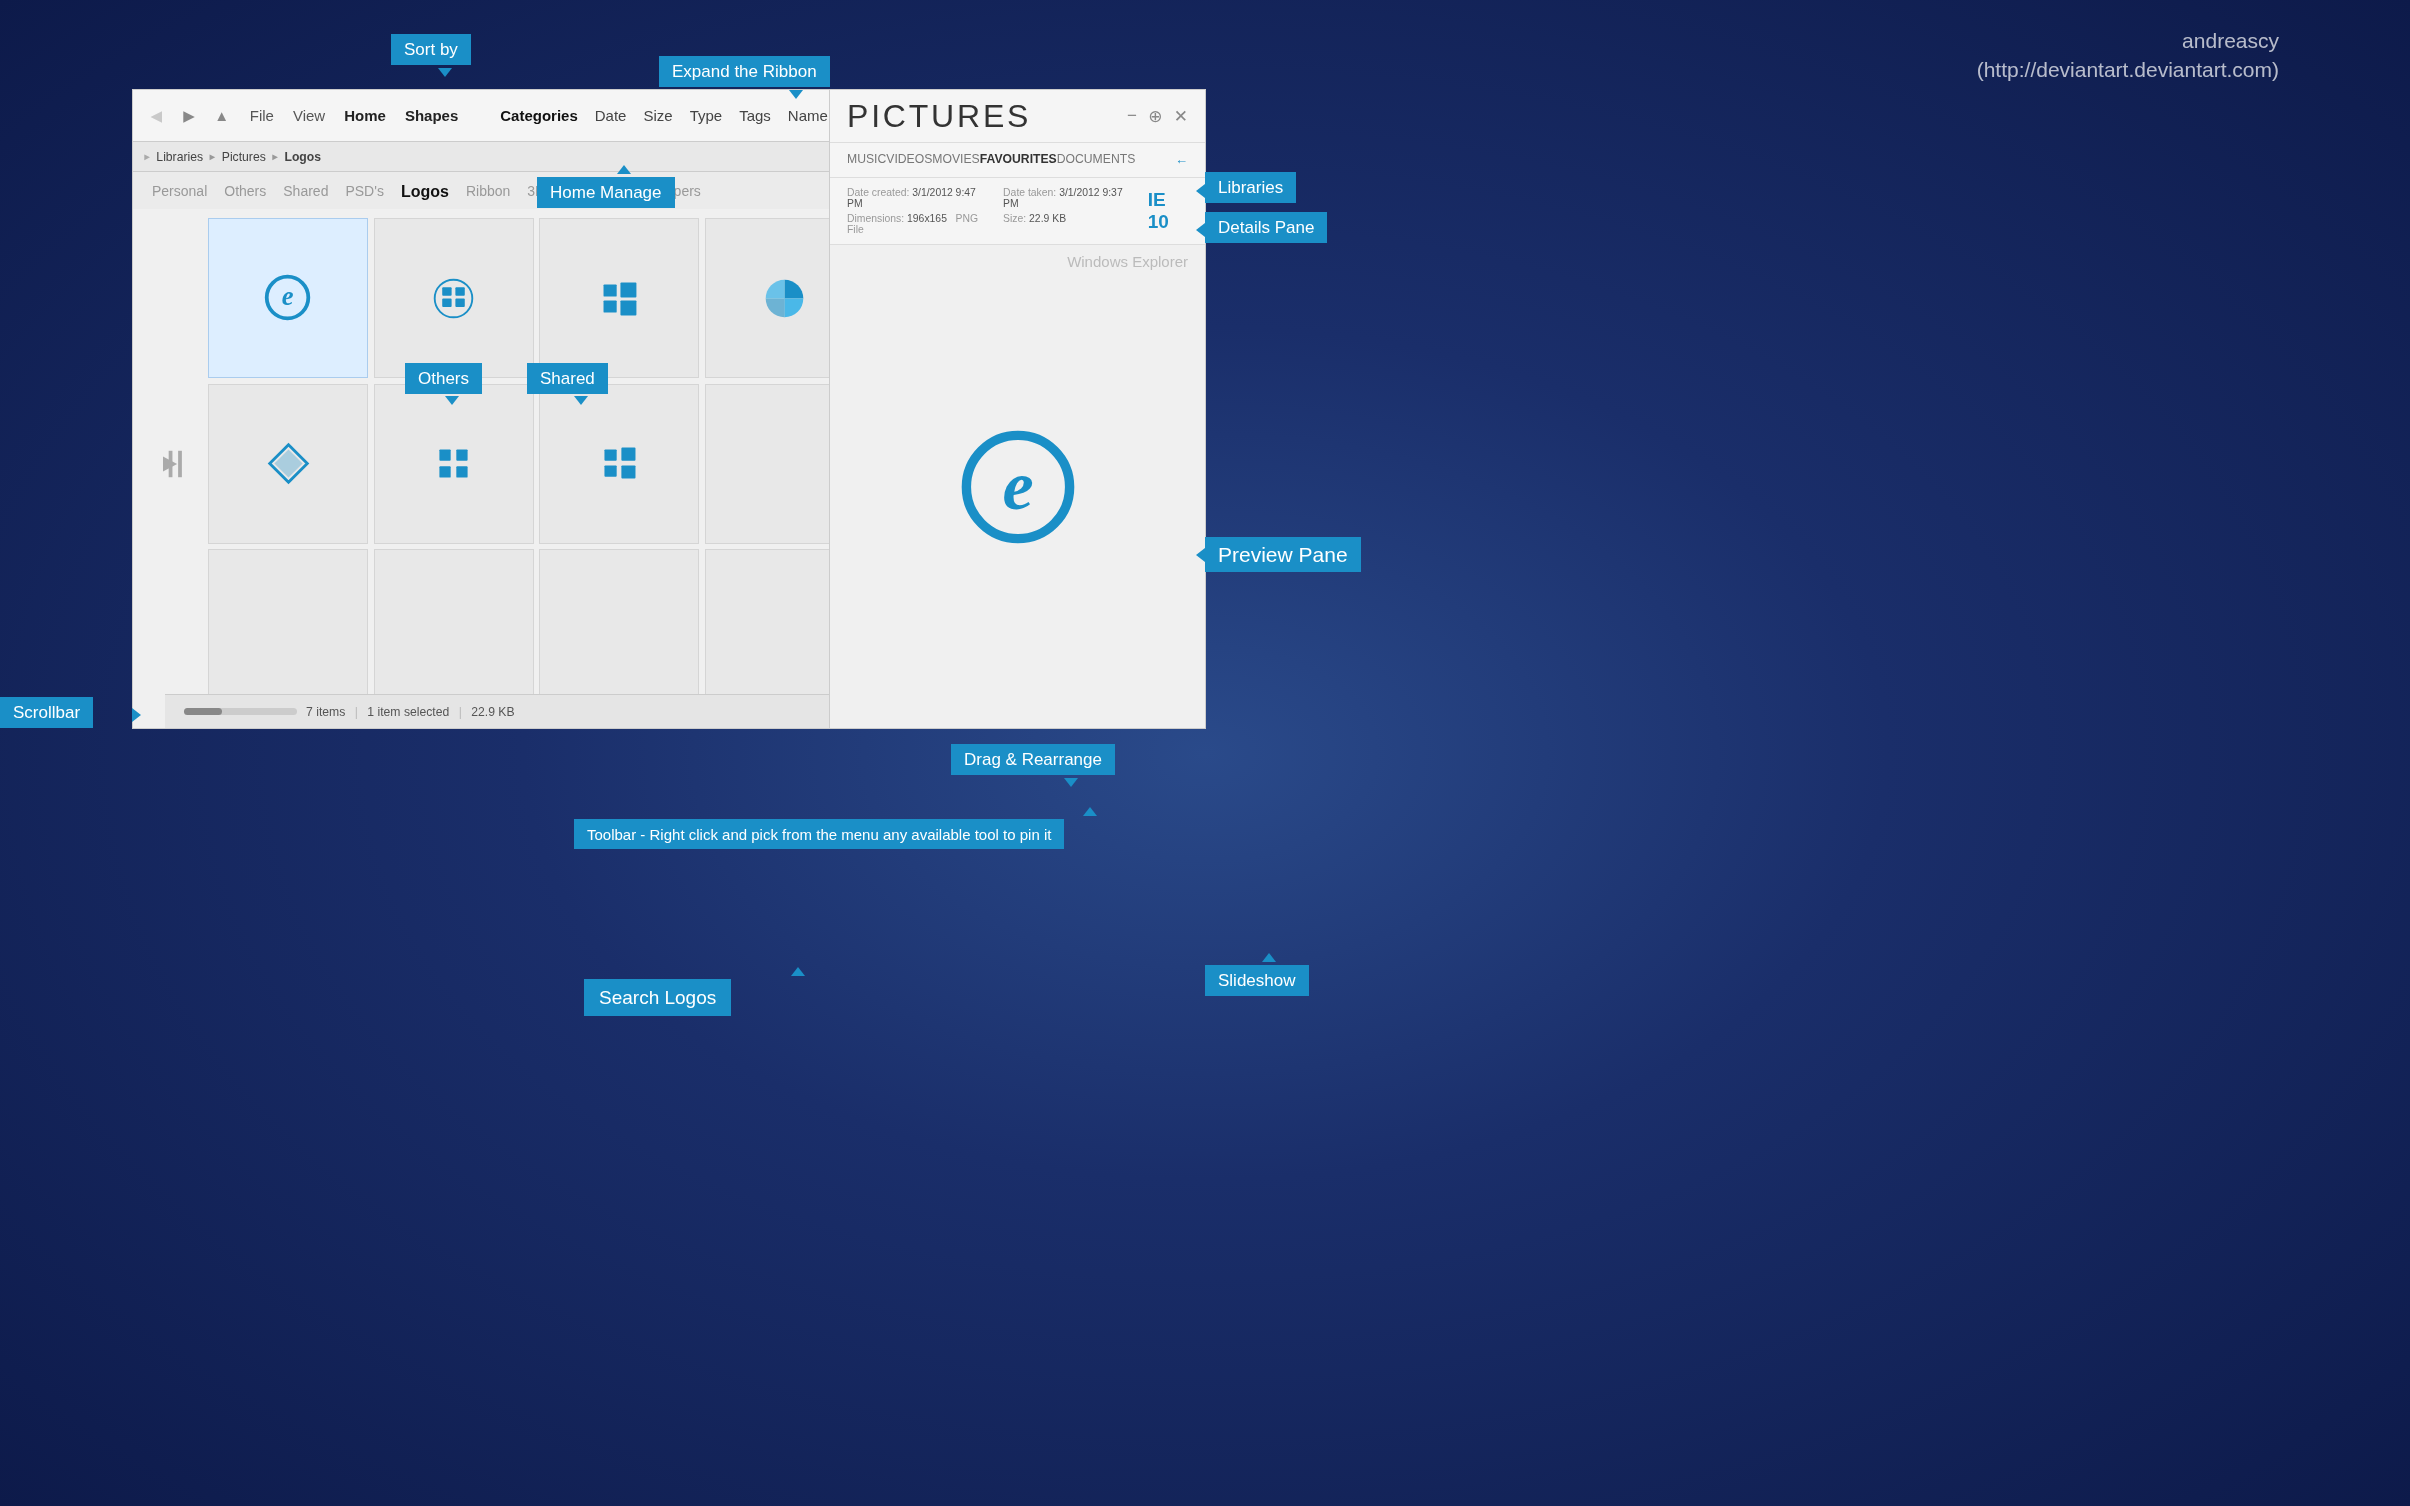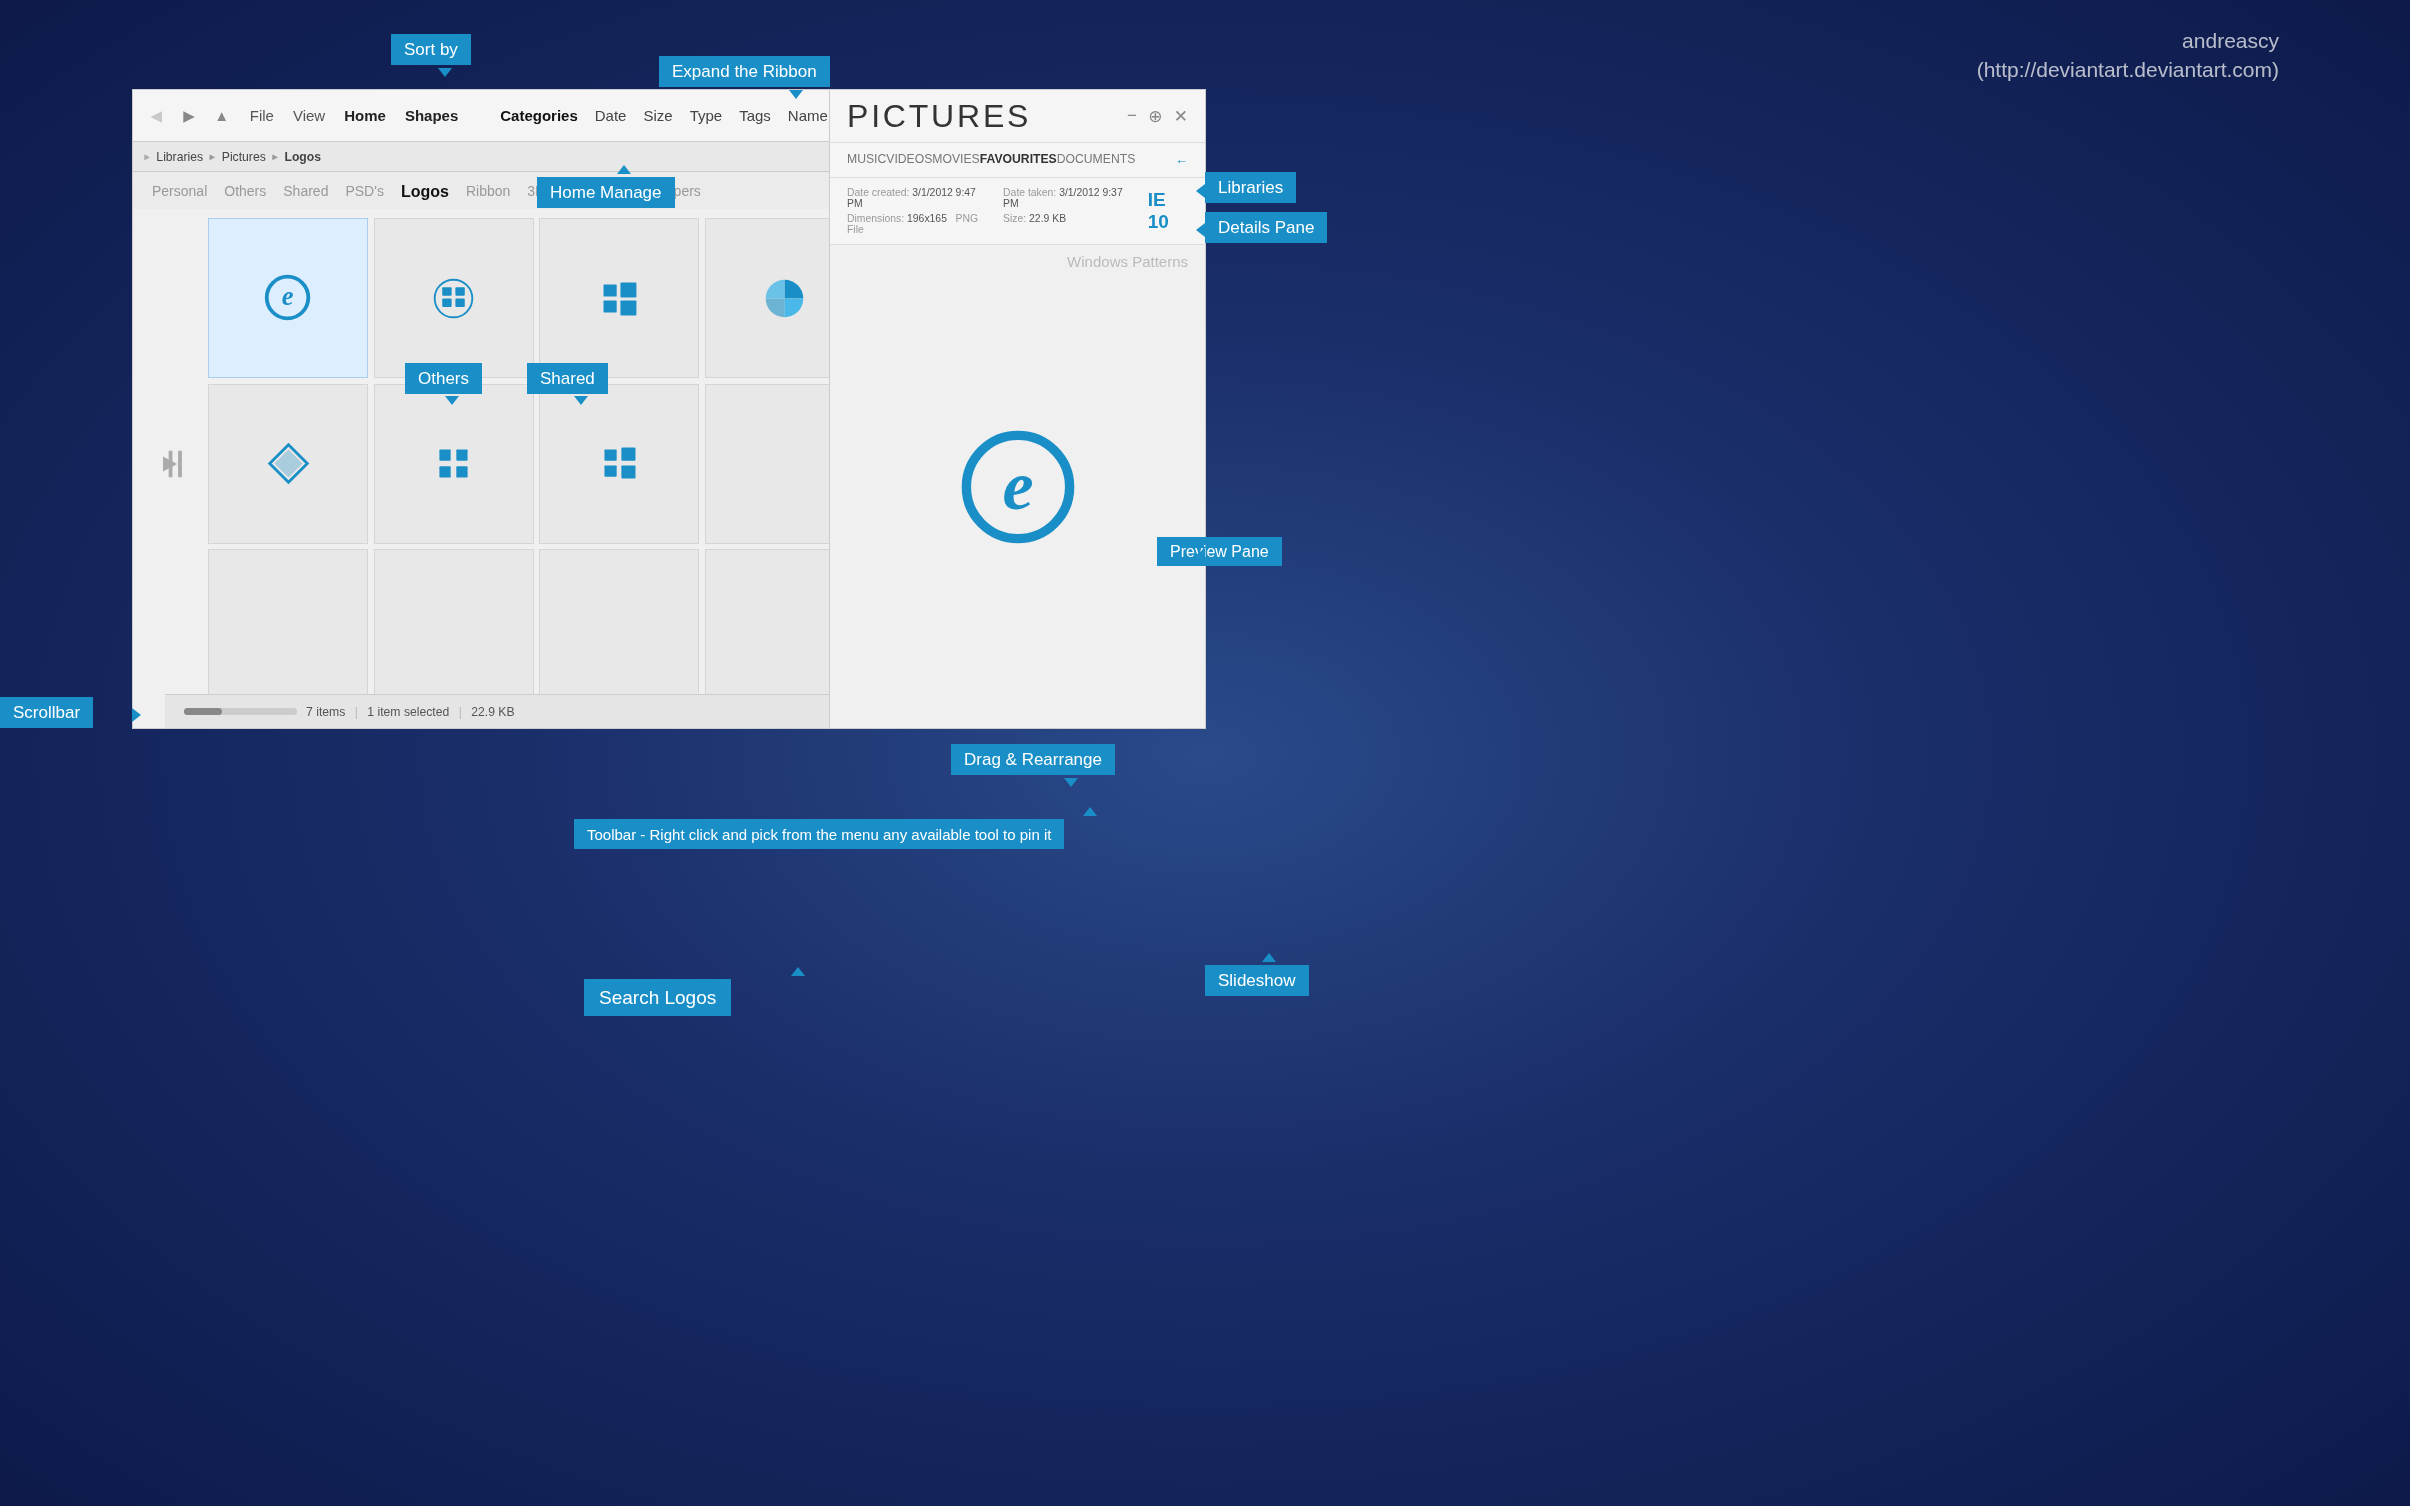--- a/index.html
+++ b/index.html
@@ -563,21 +563,21 @@
       <span style="font-size:10.4px; color:#999;">Date created: <span style="color:#555;">3/1/2012  9:47 PM</span></span>
       <span style="font-size:10.4px; color:#999;">Dimensions: <span style="color:#555;">196x165</span> &nbsp; <span>PNG File</span></span>
     </div>
     <div class="detail-col">
       <span style="font-size:10.4px; color:#999;">Date taken: <span style="color:#555;">3/1/2012  9:37 PM</span></span>
       <span style="font-size:10.4px; color:#999;">Size: <span style="color:#555;">22.9 KB</span></span>
     </div>
     <div class="detail-name">IE 10</div>
   </div>
   <div style="position:relative;">
-    <div class="windows-explorer-text">Windows Patterns</div>
+    <div class="windows-explorer-text">Windows Explorer</div>
   </div>
   <div class="preview-logo-area">
     <svg width="122" height="122" viewBox="0 0 130 130">
       <circle cx="65" cy="65" r="55" fill="none" stroke="#1a8fc7" stroke-width="10"></circle>
       <text x="65" y="88" text-anchor="middle" font-size="75" font-weight="bold" fill="#1a8fc7" font-family="serif" font-style="italic">e</text>
     </svg>
   </div>
 </div>
 
 <div class="tooltip" style="position:absolute; top:34px; left:391px;">
@@ -613,21 +613,21 @@
 <div class="tooltip" style="position:absolute; top:172px; left:1205px; font-size:17px;">
   <span>Libraries</span>
 </div>
 <div class="tooltip-arrow arr-left" style="position:absolute; top:184px; left:1196px;"></div>
 
 <div class="tooltip" style="position:absolute; top:212px; left:1205px; font-size:17px;">
   <span>Details Pane</span>
 </div>
 <div class="tooltip-arrow arr-left" style="position:absolute; top:223px; left:1196px;"></div>
 
-<div class="tooltip" style="position:absolute; top:537px; left:1157px; font-size:16px;">
+<div class="tooltip" style="position:absolute; top:537px; left:1205px; font-size:21px;">
   <span>Preview Pane</span>
 </div>
 <div class="tooltip-arrow arr-left" style="position:absolute; top:548px; left:1196px;"></div>
 
 <div class="tooltip" style="position:absolute; top:697px; left:0px; font-size:17px;">
   <span>Scrollbar</span>
 </div>
 <div class="tooltip-arrow arr-right" style="position:absolute; top:708px; left:132px;"></div>
 
 <div class="tooltip" style="position:absolute; top:744px; left:951px; font-size:17px;">

